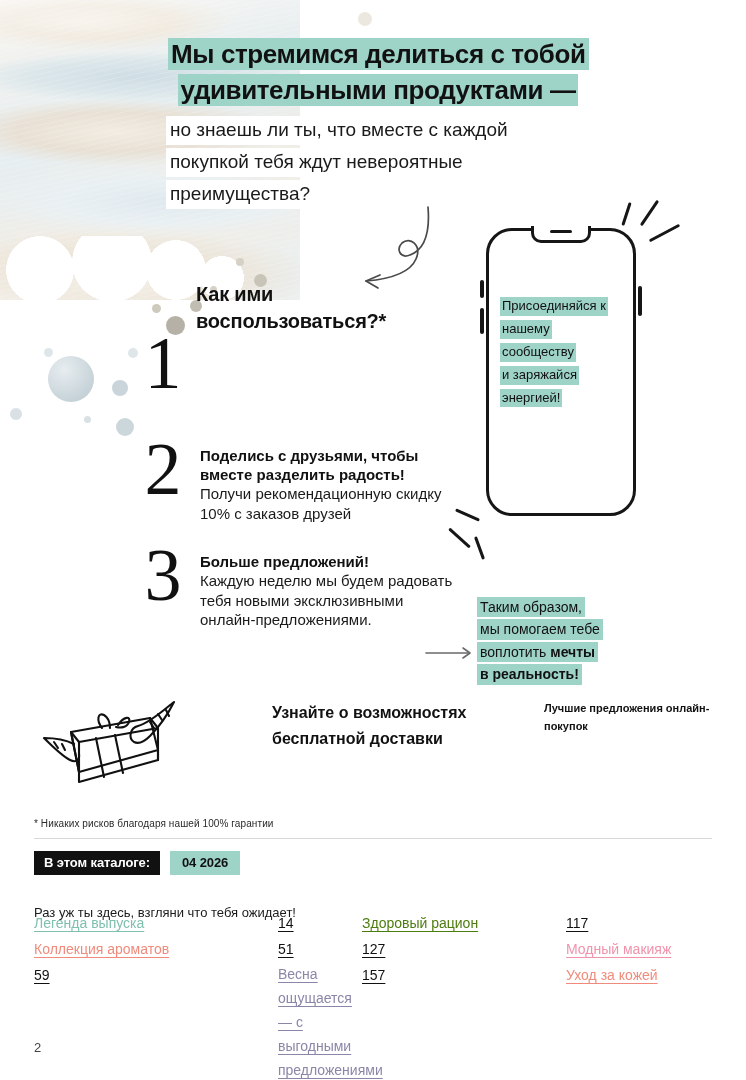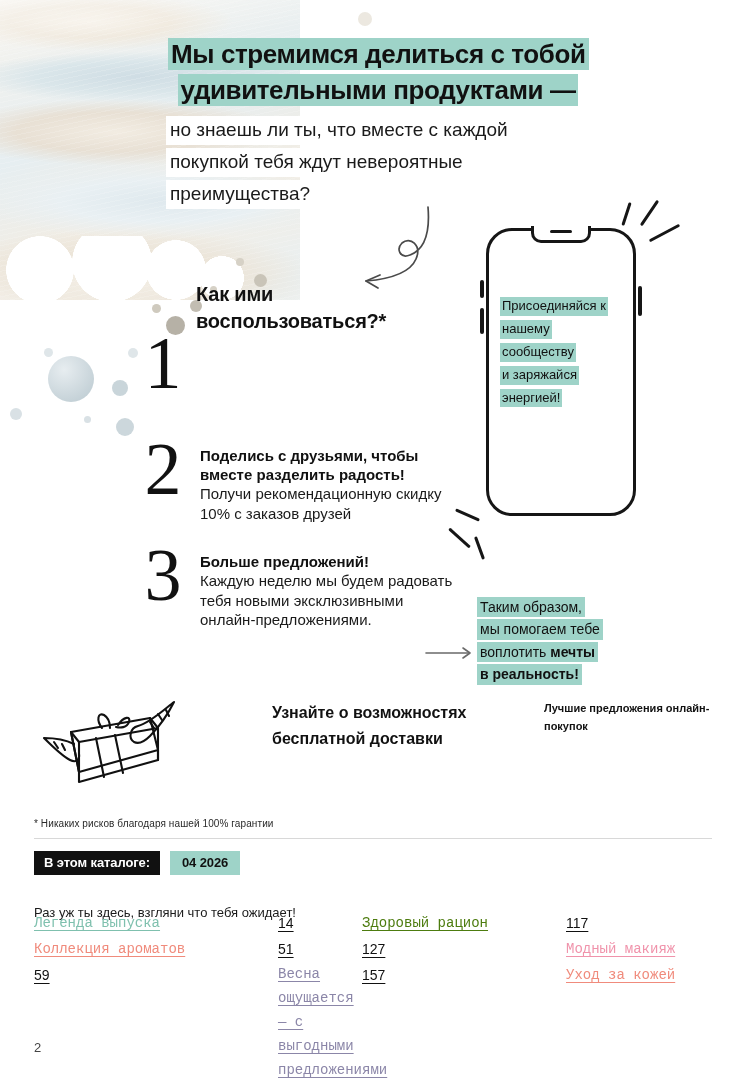--- a/index.html
+++ b/index.html
@@ -139,21 +139,21 @@
   .badge-dark{background:#111;color:#fff;font-size:13px;font-weight:bold;
     padding:4px 10px 5px;letter-spacing:-.1px;}
   .badge-teal{background:#9ed3c8;color:#111;font-size:13px;font-weight:bold;
     padding:4px 12px 5px;letter-spacing:-.1px;}
   .catalog-lead{position:absolute;left:34px;top:884px;font-size:13px;color:#1a1a1a;margin-top:21px;}
 
   
   .toc{position:absolute;left:34px;top:910px;width:640px;
     display:grid;grid-template-columns:240px 80px 200px 80px;column-gap:4px;row-gap:0;}
   .toc-title{font-size:14px;line-height:26px;text-decoration:underline;
-    text-underline-offset:3px;white-space:nowrap;font-family:Liberation Mono, monospace;}
+    text-underline-offset:3px;white-space:nowrap;}
   .toc-title.multi{line-height:24px;white-space:normal;}
   .toc-page{font-size:14px;line-height:26px;color:#111;
     text-decoration:underline;text-underline-offset:3px;}
 
   .pagenum{position:absolute;left:34px;top:1040px;font-size:13px;color:#444;}
 </style>
 </head>
 <body>
 
 <div class="page">

